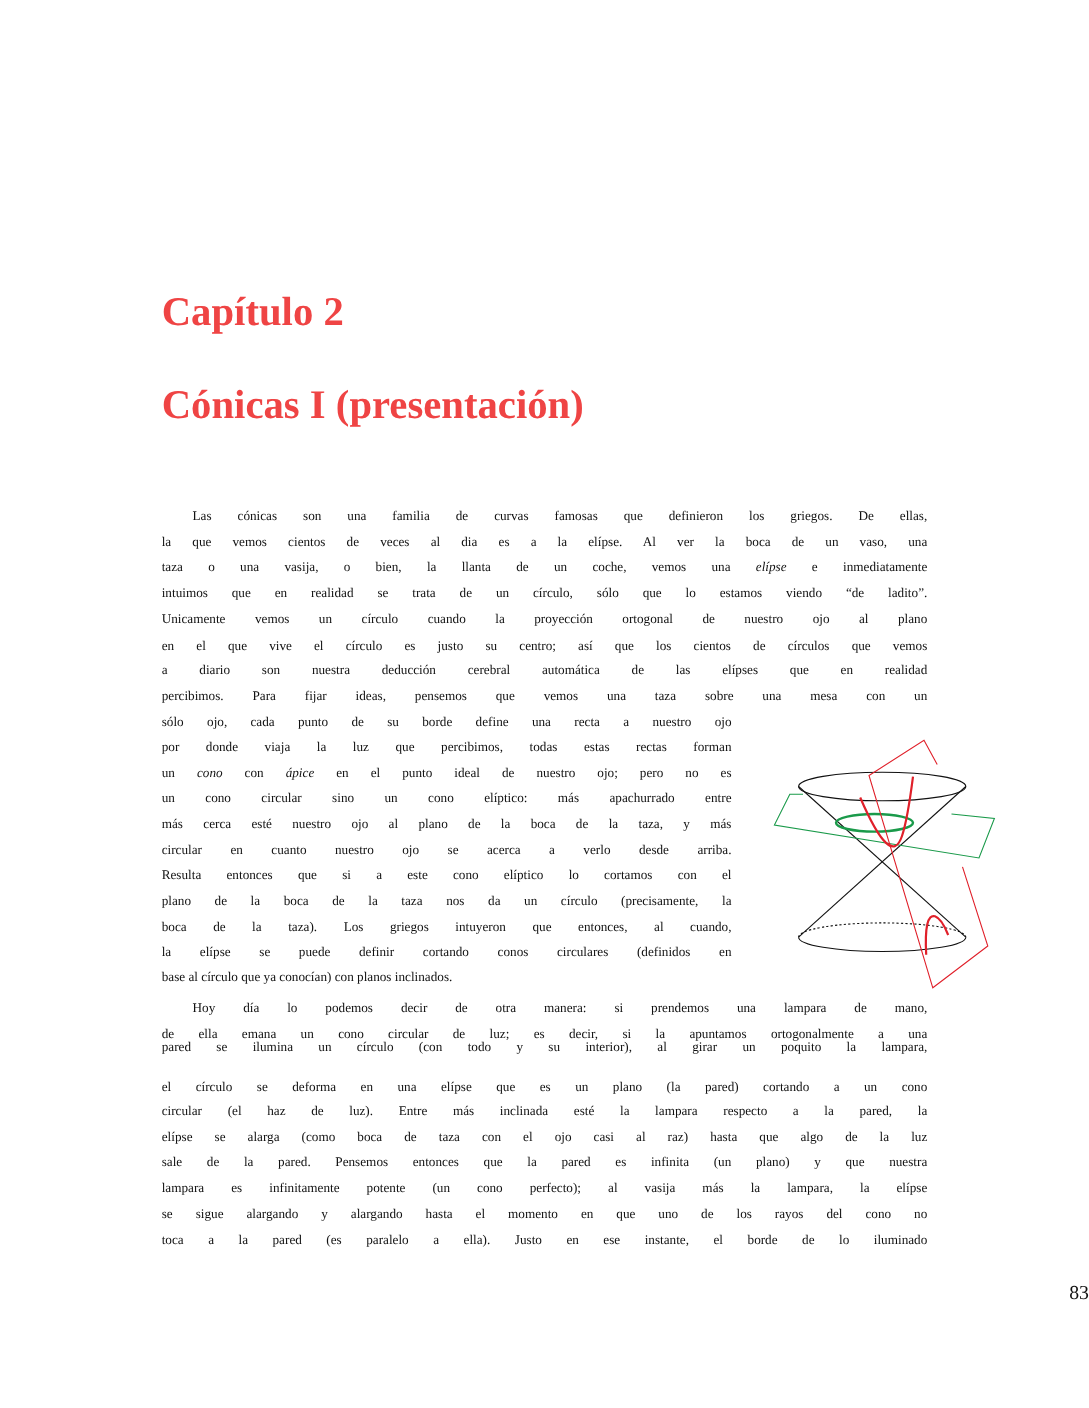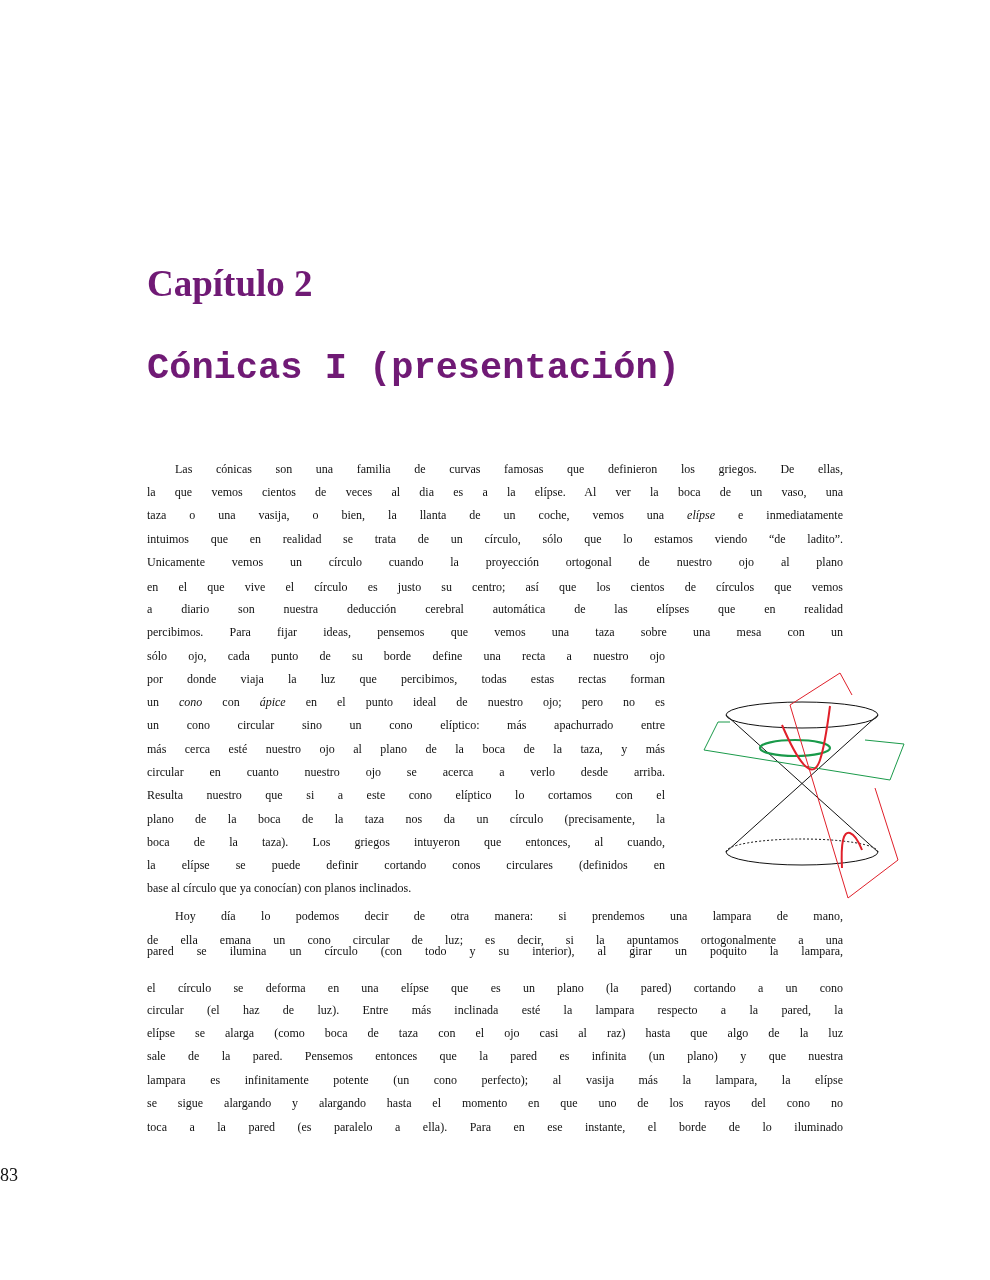--- a/index.html
+++ b/index.html
@@ -1,32 +1,32 @@
 <!DOCTYPE html>
 <html><head>
   <meta charset="utf-8">
   <style>
     html, body { margin: 0; padding: 0; background: #ffffff; }
     body { width: 990px; height: 1280px; position: relative; overflow: hidden;
            font-family: "DejaVu Serif", "Liberation Serif", serif; color: #111; }
     .h { position: absolute; left: 147px; font-weight: bold; margin: 0; white-space: nowrap;
-         font-family: "Liberation Serif", "DejaVu Serif", serif; color: #701a75; text-align: right; }
+         font-family: "Liberation Serif", "DejaVu Serif", serif; color: #ef4444; text-align: right; }
     #chapter { top: 262px; font-size: 37px; }
-    #title { top: 347px; font-size: 37px; font-family: Liberation Mono, monospace; }
+    #title { top: 347px; font-size: 37px; }
     .ln { position: absolute; left: 147px; font-family: "Liberation Serif", serif;
           font-size: 12px; line-height: 23.3px; white-space: nowrap; text-align: justify;
           text-align-last: justify; height: 23.3px; }
     .full { width: 696px; }
     .narrow { width: 518px; }
     .ind { left: 175px; }
     .full.ind { width: 668px; }
     .last { text-align-last: left; }
     em { font-style: italic; }
     #fig { position: absolute; left: 700px; top: 670px; width: 210px; height: 235px; }
-    #pnum { position: absolute; left: 0; width: 990px; top: 1165px; text-align: left;
+    #pnum { position: absolute; left: 0; width: 990px; top: 1165px; text-align: right;
             font-family: "Liberation Serif", serif; font-size: 18px; }
   </style>
 </head>
 <body>
 
 <h1 id="chapter" class="h">Capítulo 2</h1>
 <h1 id="title" class="h">Cónicas I (presentación)</h1>
 
 <div>
   <div class="ln full ind" style="top:458px">Las cónicas son una familia de curvas famosas que definieron los griegos. De ellas,</div>
@@ -36,21 +36,21 @@
   <div class="ln full" style="top:551px">Unicamente vemos un círculo cuando la proyección ortogonal de nuestro ojo al plano</div>
   <div class="ln full" style="top:576px">en el que vive el círculo es justo su centro; así que los cientos de círculos que vemos</div>
   <div class="ln full" style="top:598px">a diario son nuestra deducción cerebral automática de las elípses que en realidad</div>
   <div class="ln full" style="top:621px">percibimos. Para fijar ideas, pensemos que vemos una taza sobre una mesa con un</div>
   <div class="ln narrow" style="top:645px">sólo ojo, cada punto de su borde define una recta a nuestro ojo</div>
   <div class="ln narrow" style="top:668px">por donde viaja la luz que percibimos, todas estas rectas forman</div>
   <div class="ln narrow" style="top:691px"><span>un </span><em>cono</em><span> con </span><em>ápice</em><span> en el punto ideal de nuestro ojo; pero no es</span></div>
   <div class="ln narrow" style="top:714px">un cono circular sino un cono elíptico: más apachurrado entre</div>
   <div class="ln narrow" style="top:738px">más cerca esté nuestro ojo al plano de la boca de la taza, y más</div>
   <div class="ln narrow" style="top:761px">circular en cuanto nuestro ojo se acerca a verlo desde arriba.</div>
-  <div class="ln narrow" style="top:784px">Resulta nuestro que si a este cono elíptico lo cortamos con el</div>
+  <div class="ln narrow" style="top:784px">Resulta entonces que si a este cono elíptico lo cortamos con el</div>
   <div class="ln narrow" style="top:808px">plano de la boca de la taza nos da un círculo (precisamente, la</div>
   <div class="ln narrow" style="top:831px">boca de la taza). Los griegos intuyeron que entonces, al cuando,</div>
   <div class="ln narrow" style="top:854px">la elípse se puede definir cortando conos circulares (definidos en</div>
   <div class="ln narrow last" style="top:877px">base al círculo que ya conocían) con planos inclinados.</div>
 </div>
 
 <svg id="fig" viewBox="0 0 210 235" xmlns="http://www.w3.org/2000/svg">
 
   <g fill="none" stroke="#111" stroke-width="1">
     <ellipse cx="102" cy="45" rx="76" ry="13"></ellipse>
@@ -75,16 +75,16 @@
 <div>
   <div class="ln full ind" style="top:905px">Hoy día lo podemos decir de otra manera: si prendemos una lampara de mano,</div>
   <div class="ln full" style="top:929px">de ella emana un cono circular de luz; es decir, si la apuntamos ortogonalmente a una</div>
   <div class="ln full" style="top:940px">pared se ilumina un círculo (con todo y su interior), al girar un poquito la lampara,</div>
   <div class="ln full" style="top:977px">el círculo se deforma en una elípse que es un plano (la pared) cortando a un cono</div>
   <div class="ln full" style="top:999px">circular (el haz de luz). Entre más inclinada esté la lampara respecto a la pared, la</div>
   <div class="ln full" style="top:1022px">elípse se alarga (como boca de taza con el ojo casi al raz) hasta que algo de la luz</div>
   <div class="ln full" style="top:1045px">sale de la pared. Pensemos entonces que la pared es infinita (un plano) y que nuestra</div>
   <div class="ln full" style="top:1069px">lampara es infinitamente potente (un cono perfecto); al vasija más la lampara, la elípse</div>
   <div class="ln full" style="top:1092px">se sigue alargando y alargando hasta el momento en que uno de los rayos del cono no</div>
-  <div class="ln full" style="top:1116px">toca a la pared (es paralelo a ella). Para en ese instante, el borde de lo iluminado</div>
+  <div class="ln full" style="top:1116px">toca a la pared (es paralelo a ella). Justo en ese instante, el borde de lo iluminado</div>
 </div>
 
 <div id="pnum">83</div>
 
 </body></html>

